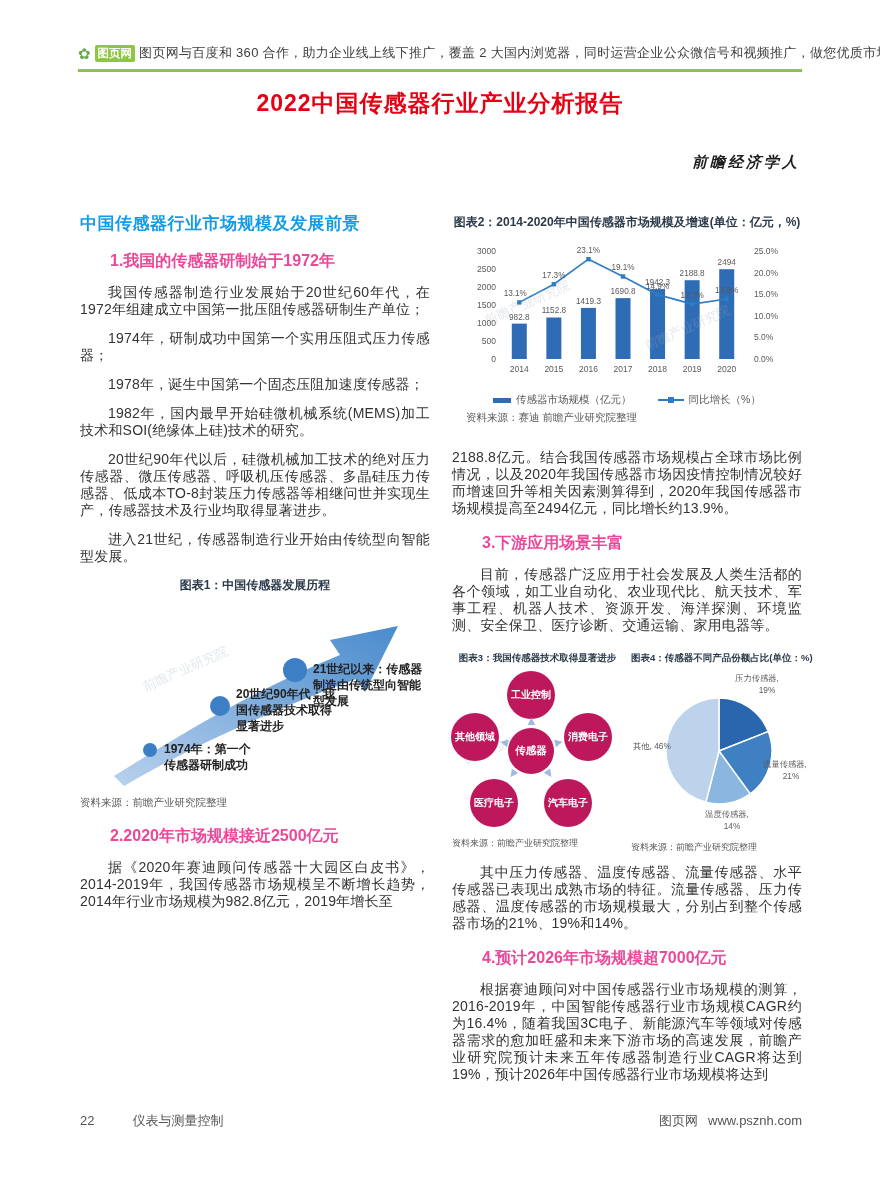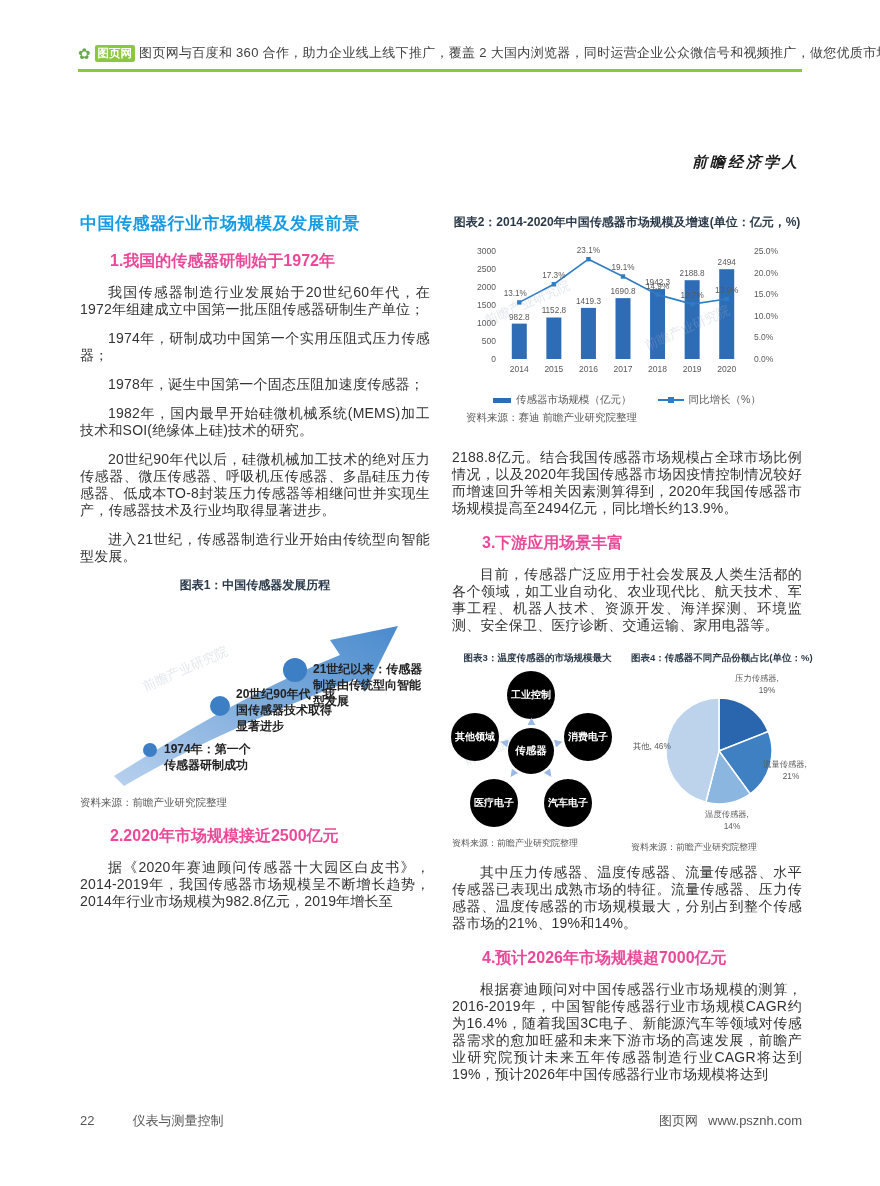--- a/index.html
+++ b/index.html
@@ -60,21 +60,21 @@
   .legend-swatch-bar { width:18px; height:5px; background:#2e6cb5; }
   .legend-swatch-line { position:relative; width:26px; height:8px; }
   .legend-swatch-line::before { content:""; position:absolute; left:0; top:3px; width:26px; height:2px; background:#2e7cc3; }
   .legend-swatch-line::after { content:""; position:absolute; left:10px; top:1px; width:6px; height:6px; background:#2e7cc3; }
   
   .fig-row { display:flex; gap:8px; margin-top:4px; }
   .fig-half { width:171px; position:relative; }
   .fig-half .fig-caption { font-size:9.5px; margin:6px 0 4px; white-space:nowrap; }
   .fig-half .fig-source { font-size:9px; }
   .hub { position:relative; width:171px; height:164px; }
-  .hub-circle { position:absolute; border-radius:50%; background:#000000; color:#fff; display:flex; align-items:center; justify-content:center; font-size:10px; font-weight:bold; text-align:right; }
+  .hub-circle { position:absolute; border-radius:50%; background:#be185d; color:#fff; display:flex; align-items:center; justify-content:center; font-size:10px; font-weight:bold; text-align:right; }
   .hub-center { left:56px; top:59px; width:46px; height:46px; font-size:10.5px; }
   .hub-sat { width:48px; height:48px; }
   .hub-sat.s-top { left:55px; top:2px; }
   .hub-sat.s-right { left:112px; top:44px; }
   .hub-sat.s-br { left:92px; top:110px; }
   .hub-sat.s-bl { left:18px; top:110px; }
   .hub-sat.s-left { left:-1px; top:44px;font-family:Liberation Mono, monospace; }
   .hub-arrow { position:absolute; color:#9cb8e4; font-size:13px; line-height:1; }
   .hub-arrow.a-top { left:73px; top:45px; transform:rotate(0deg); }
   .hub-arrow.a-right { left:101px; top:67px; transform:rotate(76deg); }
@@ -91,20 +91,21 @@
 <body>
 
 <div class="page">
 
   <div class="banner">
     <span class="banner-logo-icon">✿</span>
     <span class="banner-logo-badge">图页网</span>
     <span class="banner-text">图页网与百度和 360 合作，助力企业线上线下推广，覆盖 2 大国内浏览器，同时运营企业公众微信号和视频推广，做您优质市场部。</span>
   </div>
 
+  <div class="report-title">2022中国传感器行业产业分析报告</div>
   <div class="byline">前瞻经济学人</div>
 
   <div class="columns">
 
     <div class="col">
       <div class="section-heading">中国传感器行业市场规模及发展前景</div>
       <div class="sub-heading">1.我国的传感器研制始于1972年</div>
       <p class="body-text">我国传感器制造行业发展始于20世纪60年代，在1972年组建成立中国第一批压阻传感器研制生产单位；</p>
       <p class="body-text">1974年，研制成功中国第一个实用压阻式压力传感器；</p>
       <p class="body-text">1978年，诞生中国第一个固态压阻加速度传感器；</p>
@@ -209,21 +210,21 @@
         <div class="fig-source" style="padding-left:14px;">资料来源：赛迪 前瞻产业研究院整理</div>
       </div>
 
       <p class="body-text no-indent" style="margin-top:24px;">2188.8亿元。结合我国传感器市场规模占全球市场比例情况，以及2020年我国传感器市场因疫情控制情况较好而增速回升等相关因素测算得到，2020年我国传感器市场规模提高至2494亿元，同比增长约13.9%。</p>
       <div class="sub-heading">3.下游应用场景丰富</div>
       <p class="body-text">目前，传感器广泛应用于社会发展及人类生活都的各个领域，如工业自动化、农业现代比、航天技术、军事工程、机器人技术、资源开发、海洋探测、环境监测、安全保卫、医疗诊断、交通运输、家用电器等。</p>
 
       <div class="fig-row">
 
         <div class="fig-half">
-          <div class="fig-caption">图表3：温度传感器的市场规模最大</div>
+          <div class="fig-caption">图表3：我国传感器技术取得显著进步</div>
           <div class="hub">
             <span class="watermark" style="left:10px; top:70px; font-size:11px;">前瞻产业研究院</span>
             <div class="hub-circle hub-sat s-top">工业控制</div>
             <div class="hub-circle hub-sat s-right">消费电子</div>
             <div class="hub-circle hub-sat s-br">汽车电子</div>
             <div class="hub-circle hub-sat s-bl">医疗电子</div>
             <div class="hub-circle hub-sat s-left">其他领域</div>
             <div class="hub-circle hub-center">传感器</div>
             <span class="hub-arrow a-top">▲</span>
             <span class="hub-arrow a-right">▲</span>

